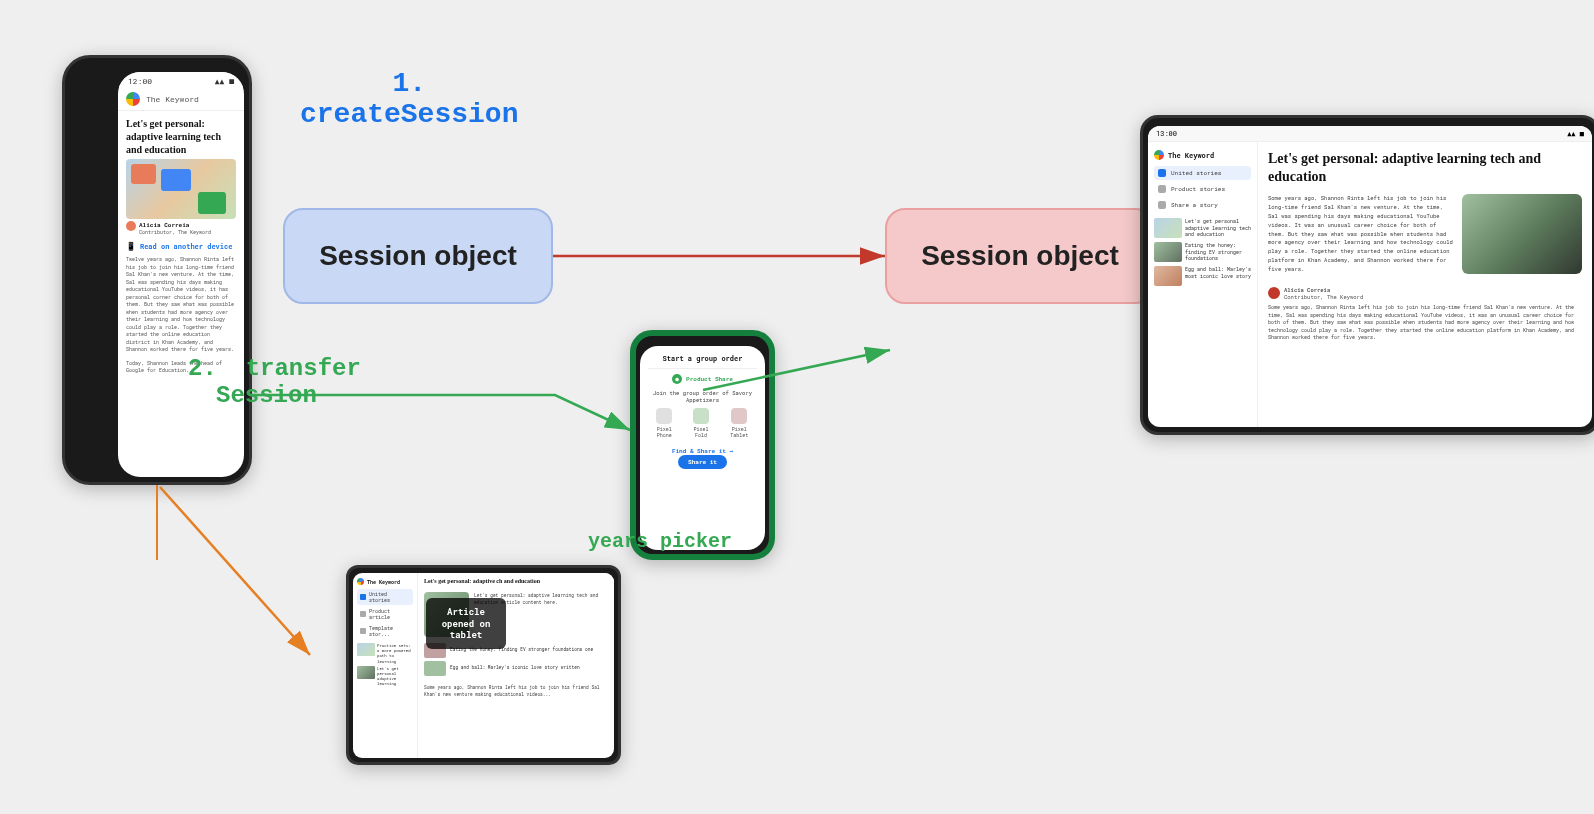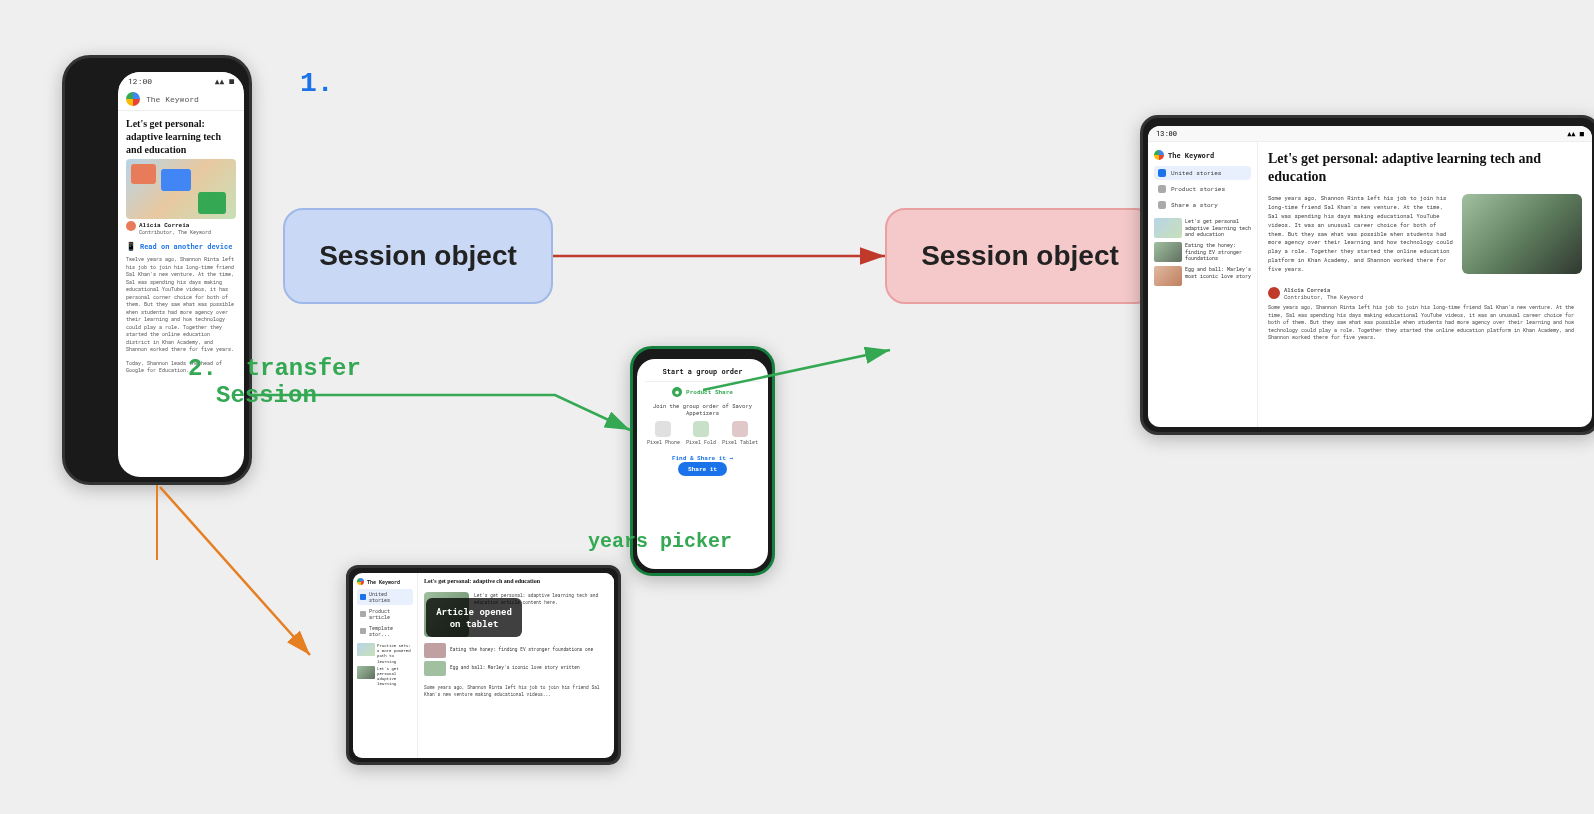--- a/index.html
+++ b/index.html
@@ -173,29 +173,29 @@
     .phone-left .body-text {
       padding: 3px 8px;
       font-size: 5px;
       color: #555;
       line-height: 1.5;
     }
 
     
     .phone-center {
       position: absolute;
-      top: 346px;
+      top: 330px;
       left: 630px;
       width: 145px;
       height: 230px;
       background: #1a1a1a;
       border-radius: 22px;
       box-shadow: 0 4px 18px rgba(0,0,0,0.25);
       overflow: hidden;
-      border: 3px solid #15803d;
+      border: 6px solid #15803d;
     }
     .phone-center .screen {
       position: absolute;
       top: 10px;
       left: 4px;
       right: 4px;
       bottom: 4px;
       background: #fff;
       border-radius: 18px;
       overflow: hidden;
@@ -440,21 +440,21 @@
       width: 45px;
       height: 45px;
       background: linear-gradient(135deg, #a0c0a0 0%, #608060 100%);
       border-radius: 4px;
       flex-shrink: 0;
     }
     .tbs-article-overlay {
       position: absolute;
       top: 25px;
       left: 8px;
-      width: 96px;
+      width: 80px;
       background: rgba(0,0,0,0.75);
       color: #fff;
       padding: 8px 10px;
       border-radius: 6px;
       font-size: 9px;
       font-weight: 700;
       text-align: center;
       line-height: 1.3;
     }
     .tbs-more-items {
@@ -530,20 +530,21 @@
         <span style="font-size:8px;">📱</span>
         <span>Read on another device</span>
       </div>
       <div class="body-text">Twelve years ago, Shannon Rinta left his job to join his long-time friend Sal Khan's new venture. At the time, Sal was spending his days making educational YouTube videos, it has personal corner choice for both of them. But they saw what was possible when students had more agency over their learning and how technology could play a role. Together they started the online education district in Khan Academy, and Shannon worked there for five years.</div>
       <div class="body-text">Today, Shannon leads the head of Google for Education.</div>
     </div>
   </div>
 
   <div class="step-label step-1">
     <div>1.</div>
+    <div>createSession</div>
   </div>
 
   <div class="session-box session-box-left">
     <span>Session object</span>
   </div>
 
 
   <div class="session-box session-box-right">
     <span>Session object</span>
   </div>

